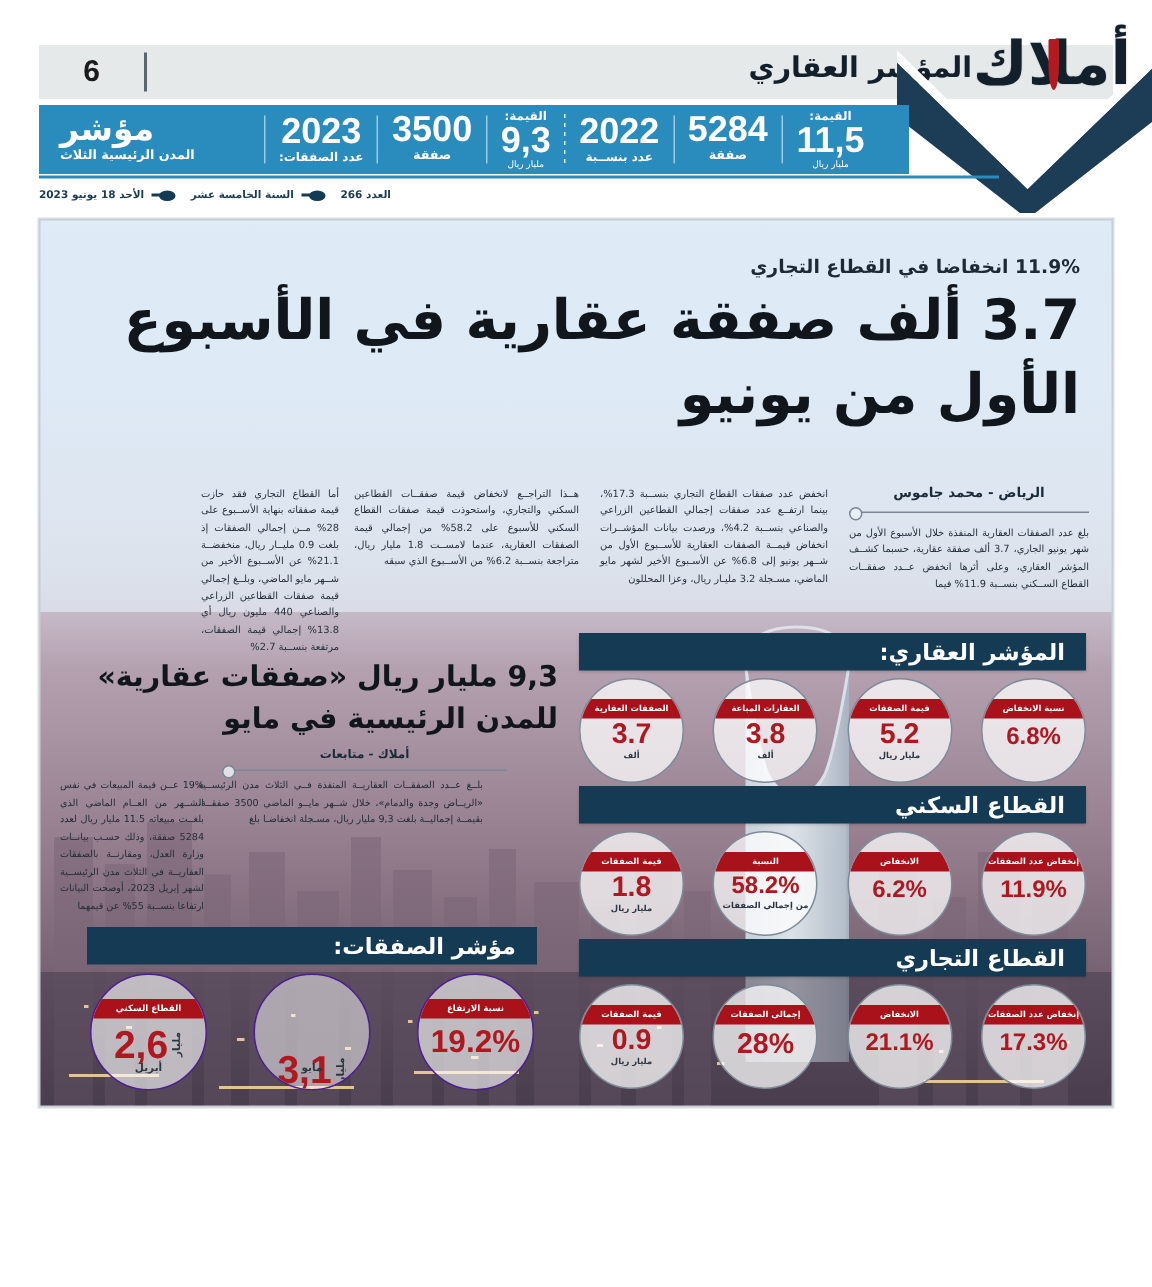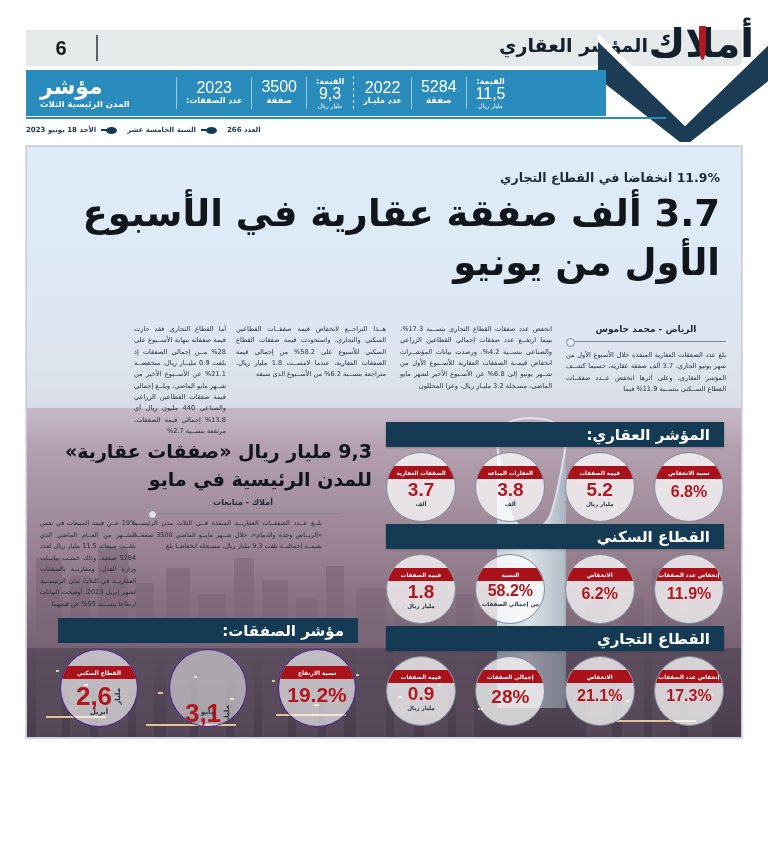--- a/index.html
+++ b/index.html
@@ -63,21 +63,21 @@
   .stat-title .t2 { font-size:8.5px; font-weight:bold; line-height:1.3; margin-top:1px; }
   .vdiv { width:1px; background:rgba(255,255,255,.55); margin:7px 0; }
   .vdiv-dash {
     width:1px; margin:6px 0;
     background:repeating-linear-gradient(to bottom, rgba(255,255,255,.85) 0 3px, transparent 3px 6px);
   }
   .stat-cell {
     display:flex; flex-direction:column; align-items:center; justify-content:center;
     padding:2px 9px; text-align:center;
   }
-  .stat-cell .big { font-size:16px; font-weight:normal; line-height:1.0;
+  .stat-cell .big { font-size:24px; font-weight:bold; line-height:1.0;
     font-family:"Liberation Sans", sans-serif; }
   .stat-cell .sub { font-size:8.5px; font-weight:bold; line-height:1.3; }
   .stat-cell .cap { font-size:8px; font-weight:bold; line-height:1.2; }
   .stat-cell .unit { font-size:6px; line-height:1.2; }
 
   
   .date-line {
     position:absolute; left:26px; top:122px; width:640px; height:16px;
     display:flex; flex-direction:row-reverse; align-items:center; gap:10px;
     font-size:7px; color:#1b3a52; font-weight:bold;
@@ -286,21 +286,21 @@
     <div class="stat-cell">
       <span class="cap">القيمة:</span>
       <span class="big">9,3</span>
       <span class="unit">مليار ريال</span>
     </div>
 
     <div class="vdiv-dash"></div>
 
     <div class="stat-cell">
       <span class="big">2022</span>
-      <span class="cap">عدد مليـار</span>
+      <span class="cap">عدد بنســبة</span>
     </div>
     <div class="vdiv"></div>
     <div class="stat-cell">
       <span class="big">5284</span>
       <span class="sub">صفقة</span>
     </div>
     <div class="vdiv"></div>
     <div class="stat-cell">
       <span class="cap">القيمة:</span>
       <span class="big">11,5</span>

